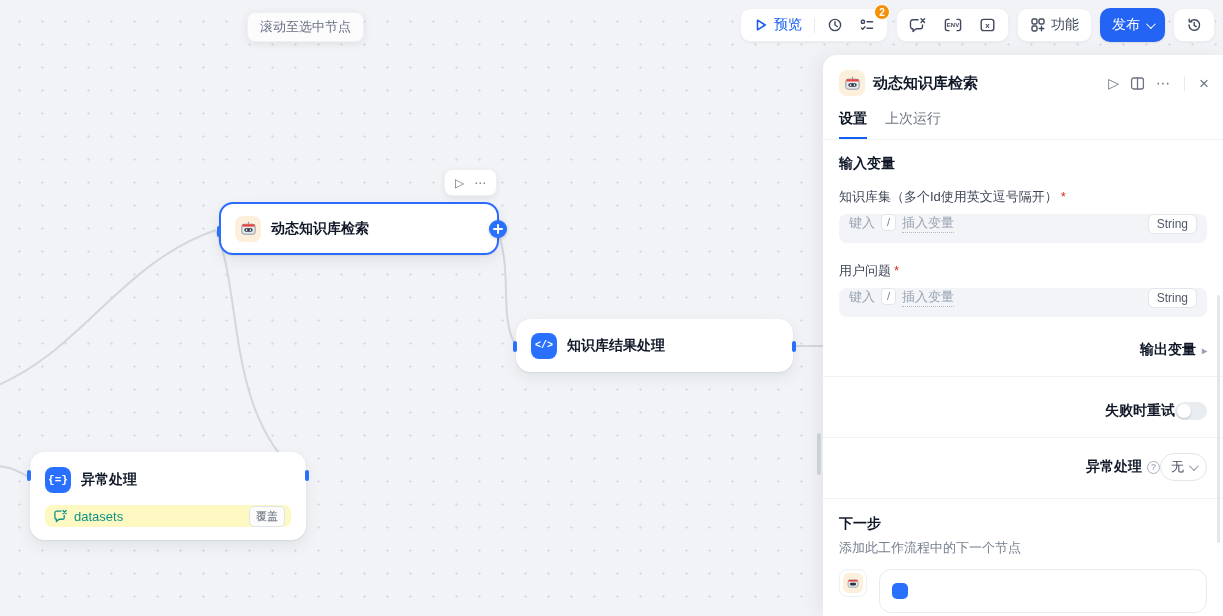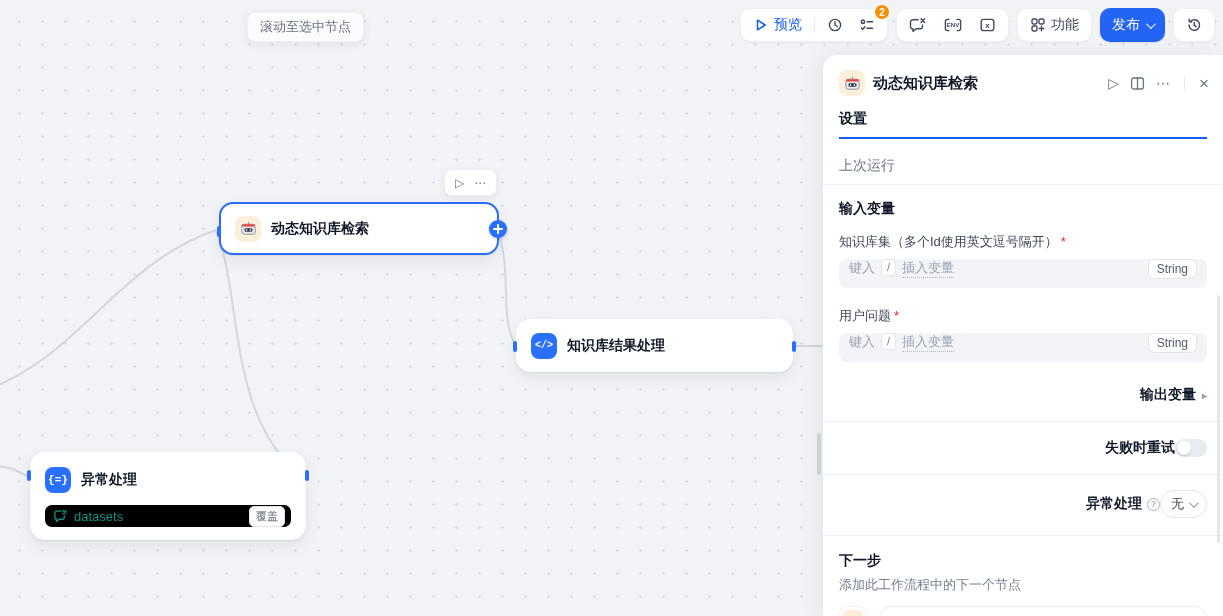--- a/index.html
+++ b/index.html
@@ -31,21 +31,21 @@
     width:18px; height:18px; border-radius:50%; background:#2970ff;
     box-shadow:0 1px 3px rgba(16,24,40,.25); }
   .plus-btn::before,.plus-btn::after { content:""; position:absolute; background:#fff; border-radius:1px; }
   .plus-btn::before { left:4px; right:4px; top:8px; height:2px; }
   .plus-btn::after  { top:4px; bottom:4px; left:8px; width:2px; }
 
   
   .node-assigner { flex-direction:column; align-items:stretch; gap:0;
     padding:14px 14px 12px; justify-content:flex-start; }
   .assigner-head { display:flex; align-items:center; gap:10px; }
-  .assigner-row { margin-top:12px; height:27px; background:#000000; border-radius:7px;
+  .assigner-row { margin-top:12px; height:27px; background:#fef9c3; border-radius:7px;
     display:flex; align-items:center; gap:6px; padding:0 6px 0 8px; }
   .assigner-var { font-size:13px; color:#0e9384; flex:1; }
   .mode-badge { font-size:11px; color:#5f6b76; background:#fcfcfd;
     border:1px solid #dfe3e8; border-radius:5px; padding:2px 6px; }
 
   
   .node-toolbar { position:absolute; left:444px; top:169px; height:27px;
     background:#fff; border:1px solid #eef0f3; border-radius:8px;
     box-shadow:0 2px 6px rgba(16,24,40,.08);
     display:flex; align-items:center; gap:4px; padding:0 7px; color:#6b7480; }
@@ -79,21 +79,21 @@
 
   
   .panel { position:absolute; left:823px; top:55px; width:400px; bottom:0;
     background:#fff; border-radius:14px 0 0 0;
     box-shadow:-6px 0 20px rgba(16,24,40,.06); overflow:hidden; z-index:30; }
   .p-head { display:flex; align-items:center; gap:8px; padding:15px 14px 0 16px; }
   .p-title { flex:1; font-size:15px; font-weight:700; color:#101828; }
   .p-actions { display:flex; align-items:center; gap:11px; color:#6b7480; }
   .p-actions .g { font-size:14px; cursor:pointer; line-height:1; }
   .p-desc { padding:10px 16px 0; font-size:13px; color:#a2aab8; }
-  .p-tabs { display:flex; gap:18px; padding:14px 16px 0; border-bottom:1px solid #f0f2f5;flex-direction:column; }
+  .p-tabs { display:flex; gap:18px; padding:14px 16px 0; border-bottom:1px solid #f0f2f5; }
   .p-tab { font-size:14px; color:#6b7480; padding-bottom:9px; cursor:pointer; }
   .p-tab.active { color:#101828; font-weight:700; border-bottom:2px solid #155eef; }
   .p-body { padding:15px 16px 0; }
   .sec-h { font-size:14px; font-weight:700; color:#101828; }
   .f-label { margin:15px 0 8px; font-size:13px; color:#3e4656; }
   .req { color:#d92d20; margin-left:3px; }
   .field { height:29px; background:#f2f4f7; border-radius:8px; display:flex;
     align-items:flex-start; gap:6px; padding:0 10px; cursor:text; }
   .ph { font-size:13px; color:#9aa3b2; }
   .keycap { background:#fff; border:1px solid #e2e6eb; border-radius:4px;
@@ -325,21 +325,21 @@
       <span class="ph ph-insert">插入变量</span>
       <span class="sp"></span>
       <span class="type-pill">String</span>
     </div>
 
     <div class="row-line" style="margin-top:24px;">
       <span class="sec-h"><span>输出变量</span><span class="caret">▸</span></span>
     </div>
     <div class="hr"></div>
 
-    <div class="row-line" style="margin-top:17px;">
+    <div class="row-line" style="margin-top:25px;">
       <span class="sec-h">失败时重试</span>
       <span class="toggle"></span>
     </div>
     <div class="hr"></div>
 
     <div class="row-line" style="margin-top:15px;">
       <span class="sec-h"><span>异常处理</span><span class="help">?</span></span>
       <span class="select-pill">
         <span>无</span>
         <span class="chev" style="border-color:#8a93a0;"></span>

